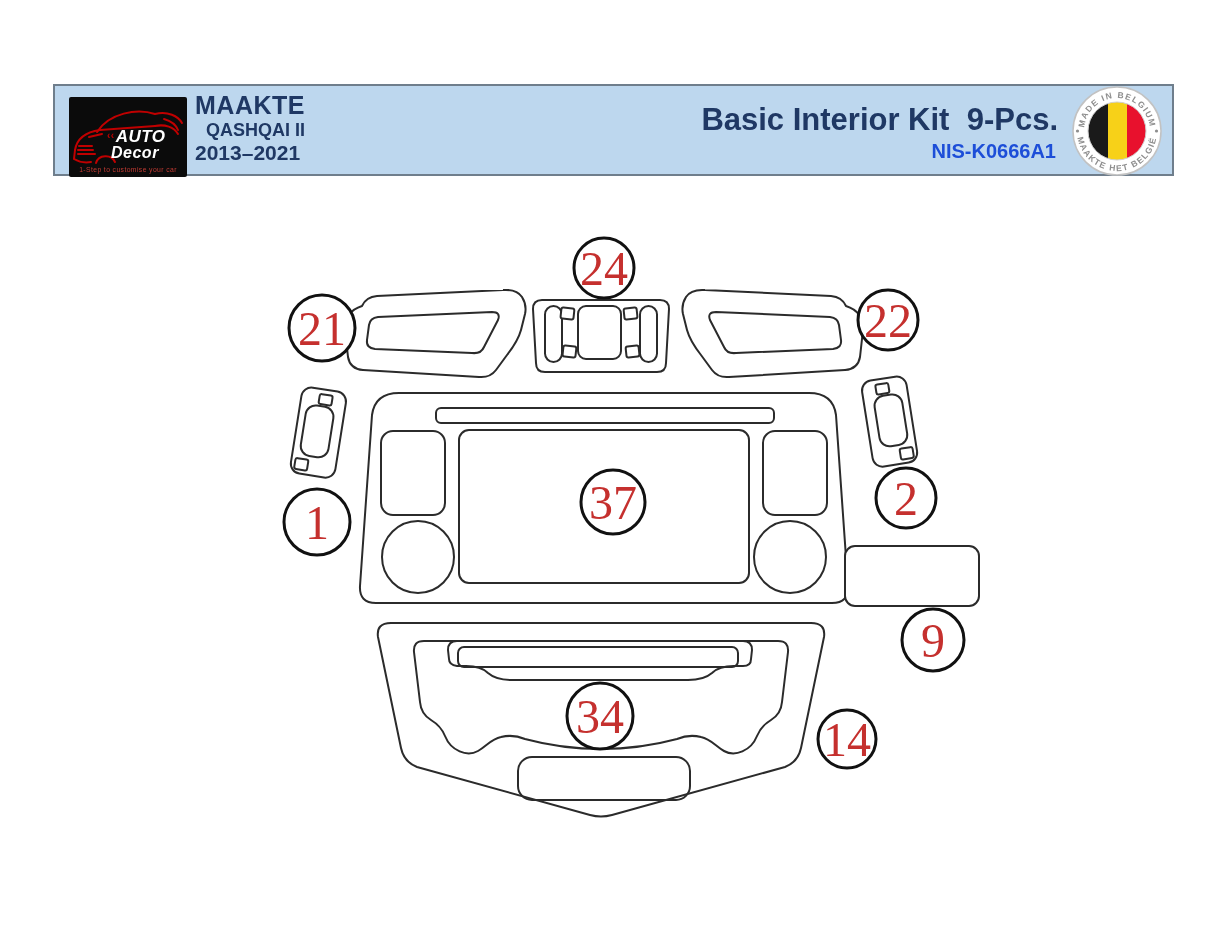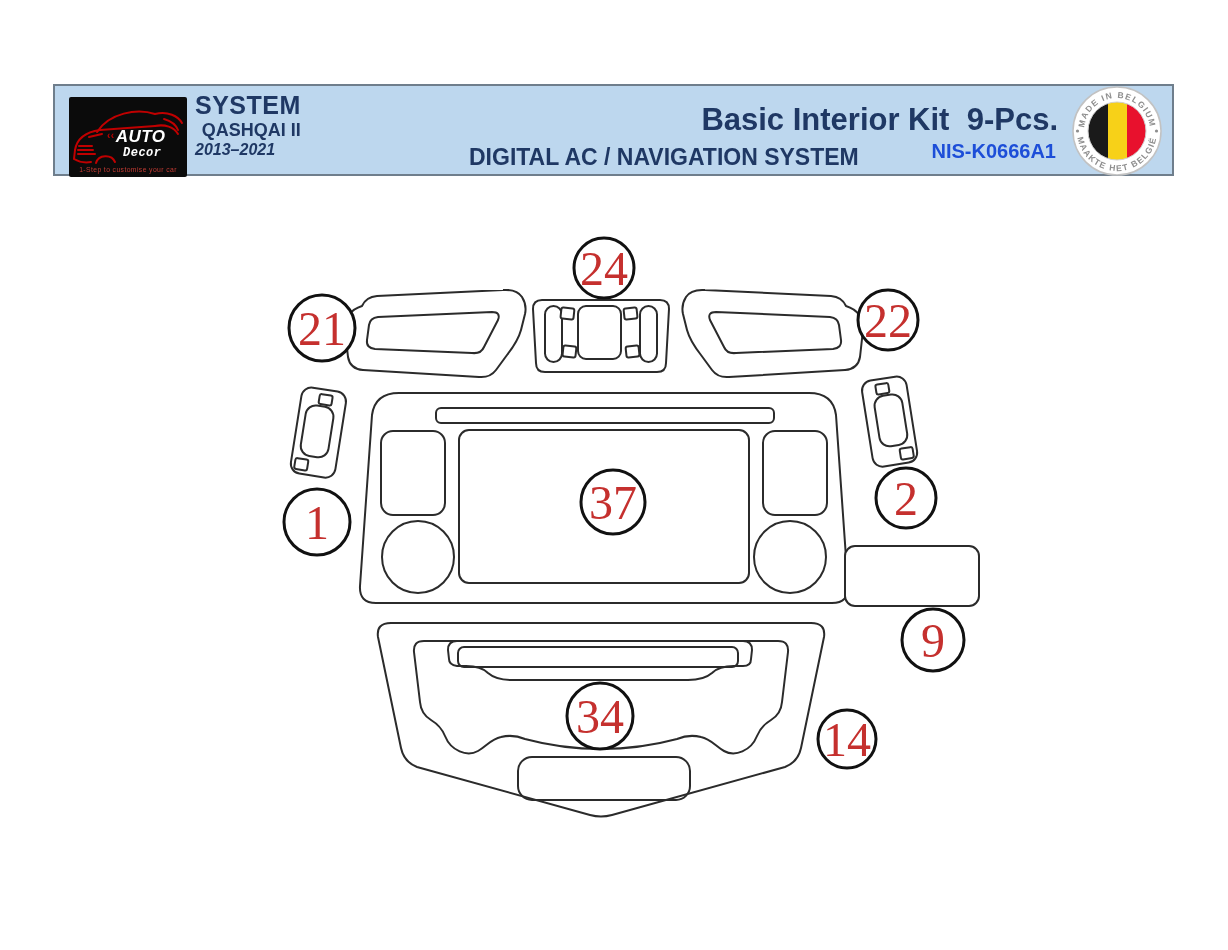--- a/index.html
+++ b/index.html
@@ -8,28 +8,28 @@
   
   .header{position:absolute;left:53px;top:84px;width:1121px;height:92px;
           background:#BDD7EE;border:2px solid #6F7E8C;box-sizing:border-box;}
   .logo{position:absolute;left:14px;top:11px;width:118px;height:80px;background:#0B0B0B;
         border-radius:2px;overflow:hidden;}
   .logo svg{position:absolute;left:0;top:0;}
   .logo-brandline{position:absolute;left:38px;top:30px;width:80px;color:#ffffff;
         font-style:italic;font-weight:bold;font-size:17px;letter-spacing:0.5px;line-height:18px;
         text-align:left;}
   .logo-chevrons{color:#C00000;font-size:10px;font-style:normal;vertical-align:3px;margin-right:1px;}
-  .logo-script{display:block;font-family:Liberation Mono, monospace;font-style:italic;
-        font-weight:bold;font-size:12px;margin-left:16px;margin-top:-2px;}
+  .logo-script{display:block;font-family:Liberation Sans, sans-serif;font-style:italic;
+        font-weight:bold;font-size:16px;margin-left:4px;margin-top:-2px;}
   .logo-tagline{position:absolute;left:0;bottom:4px;width:118px;text-align:center;
         color:#C23B33;font-size:6.8px;letter-spacing:0.4px;}
   .vehicle{position:absolute;left:140px;top:7px;color:#1F3864;line-height:1;}
   .vehicle-make{font-size:25px;font-weight:bold;letter-spacing:0.5px;}
   .vehicle-model{font-size:18px;font-weight:bold;margin-top:3px;text-align:right;}
-  .vehicle-years{font-size:16px;font-weight:bold;margin-top:3px;font-style:italic;}
+  .vehicle-years{font-size:21px;font-weight:bold;margin-top:3px;}
   .system-line{position:absolute;left:414px;top:58px;color:#1F3864;font-size:23px;font-weight:bold;}
   .kit-title{position:absolute;right:114px;top:16px;color:#1F3864;font-size:31px;font-weight:bold;
         white-space:pre;text-align:right;}
   .kit-code{position:absolute;right:116px;top:54px;color:#1d4ed8;font-size:20px;font-weight:bold;}
   .badge{position:absolute;left:1017px;top:0px;}
   
   .diagram{position:absolute;left:0;top:0;}
   .piece{fill:#ffffff;stroke:#2B2B2B;stroke-width:2;stroke-linejoin:round;}
   .piece-thin{fill:none;stroke:#2B2B2B;stroke-width:2;stroke-linejoin:round;}
   .label-ring{fill:#ffffff;stroke:#111111;stroke-width:3;}
@@ -59,26 +59,25 @@
         </g>
       </svg>
       <div class="logo-brandline">
         <span class="logo-chevrons">‹‹</span><span>AUTO</span>
         <span class="logo-script">Decor</span>
       </div>
       <div class="logo-tagline">1-Step to customise your car</div>
     </div>
 
     <div class="vehicle">
-      <div class="vehicle-make">SYSTEM</div>
+      <div class="vehicle-make">MAAKTE</div>
       <div class="vehicle-model">QASHQAI II</div>
       <div class="vehicle-years">2013–2021</div>
     </div>
 
-    <div class="system-line">DIGITAL AC / NAVIGATION SYSTEM</div>
 
     <div class="kit-title">Basic Interior Kit  9-Pcs.</div>
     <div class="kit-code">NIS-K0666A1</div>
 
     <svg class="badge" width="90" height="90" viewBox="1069 83 90 90">
       <defs>
         <path id="badge-top-arc" d="M 1081,128 A 33 33 0 1 1 1147,128"></path>
         <path id="badge-bottom-arc" d="M 1074,128 A 40 40 0 0 0 1154,128"></path>
         <clipPath id="flag-clip">
             <circle cx="1114" cy="128" r="29"></circle>

